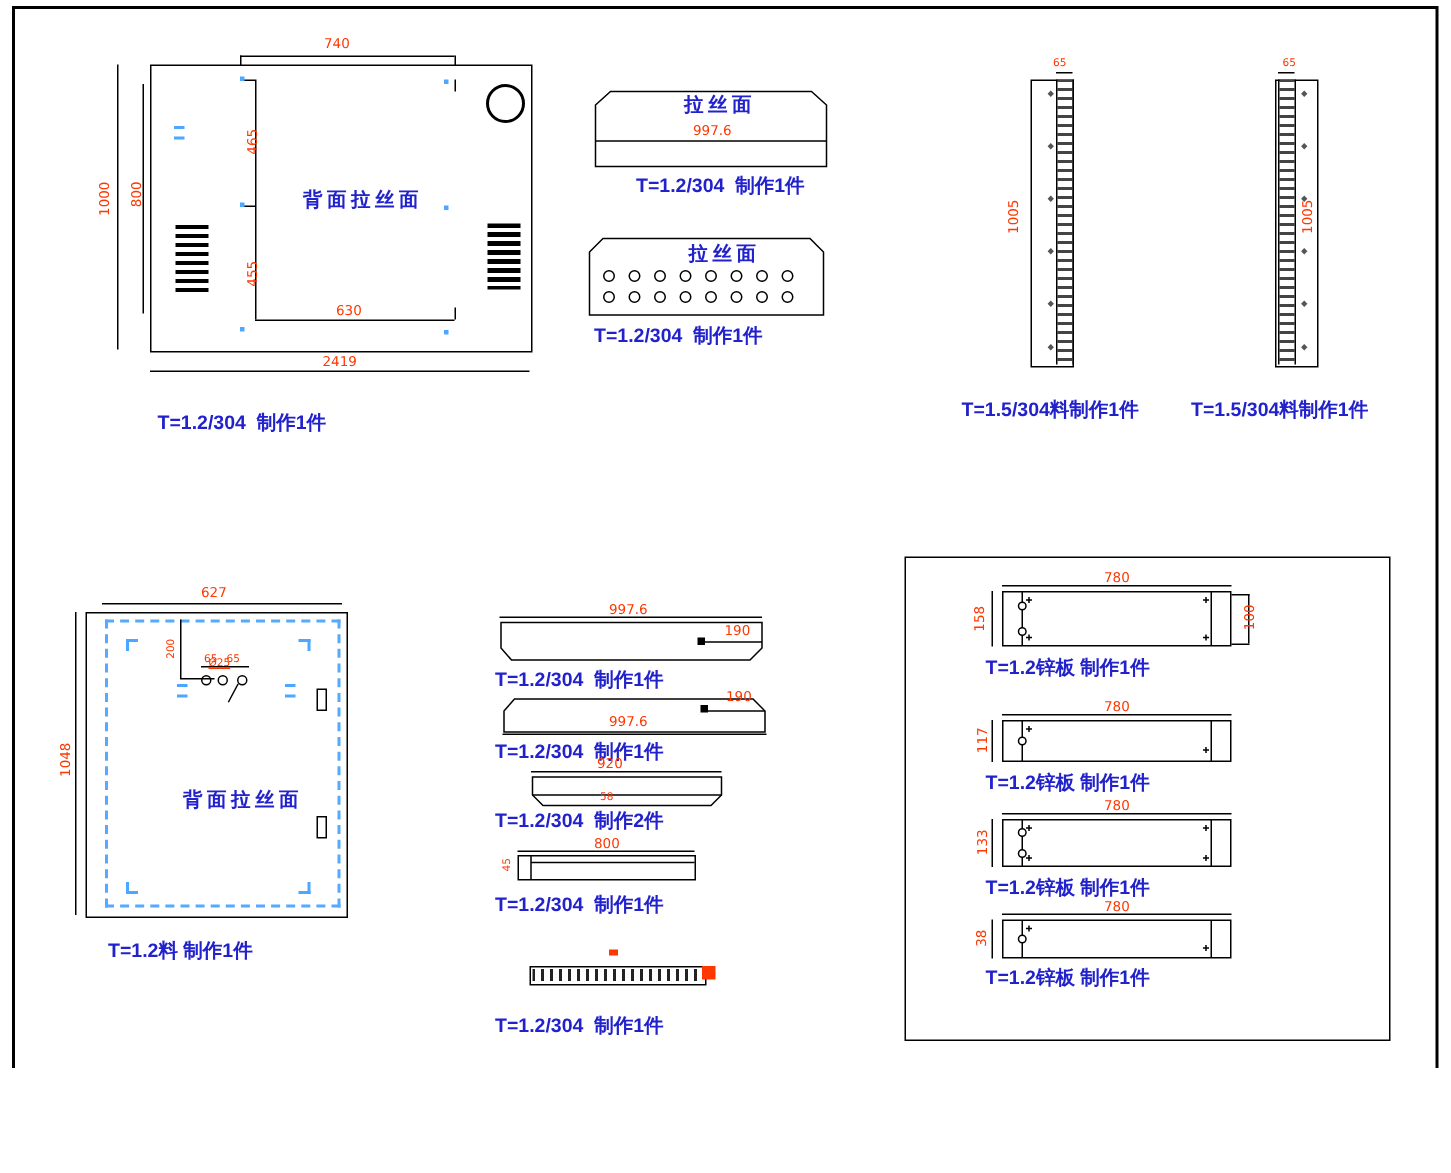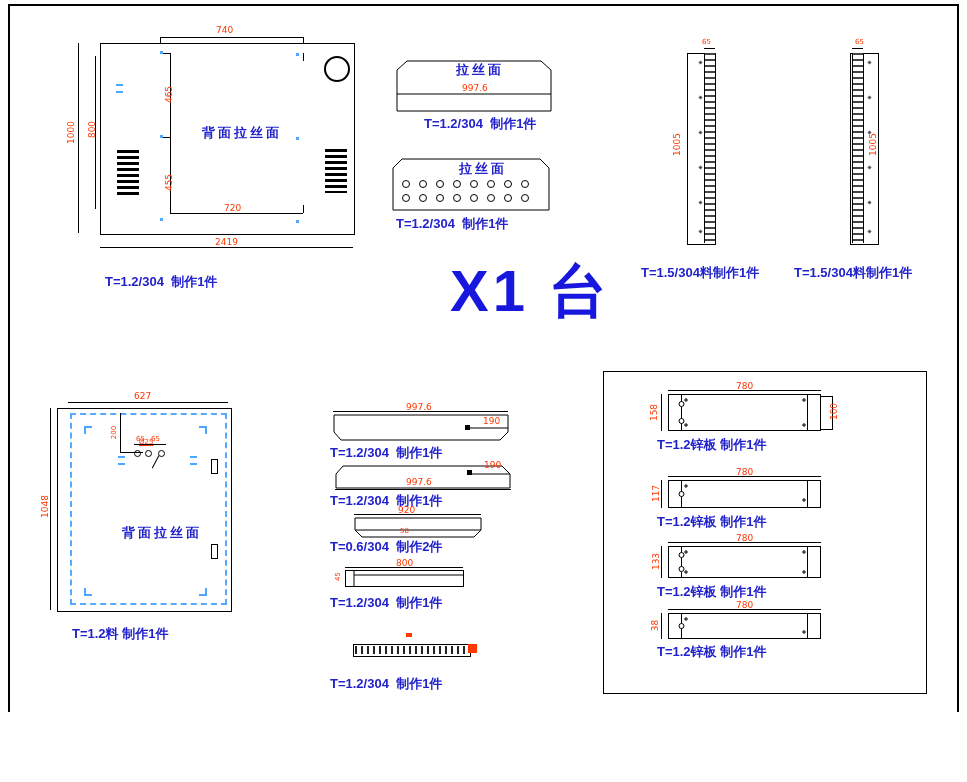--- a/index.html
+++ b/index.html
@@ -44,21 +44,21 @@
 
   <div class="rect" style="left:100px;top:43px;width:253px;height:190px;"></div>
 
   <div class="hl" style="left:160px;top:37px;width:143px;"></div>
   <div class="vl" style="left:160px;top:37px;height:7px;"></div>
   <div class="vl" style="left:303px;top:37px;height:7px;"></div>
   <span class="dim" style="left:216px;top:26px;">740</span>
   <div class="hl" style="left:100px;top:247px;width:253px;"></div>
   <span class="dim" style="left:215px;top:238px;">2419</span>
   <div class="hl" style="left:170px;top:213px;width:133px;"></div>
-  <span class="dim" style="left:224px;top:204px;">720</span>
+  <span class="dim" style="left:224px;top:204px;">630</span>
   <div class="vl" style="left:78px;top:43px;height:190px;"></div>
   <span class="dim rot" style="left:60px;top:128px;">1000</span>
   <div class="vl" style="left:95px;top:56px;height:153px;"></div>
   <span class="dim rot" style="left:84px;top:125px;">800</span>
 
   <div class="vl" style="left:170px;top:53px;height:160px;"></div>
   <div class="hl" style="left:160px;top:53px;width:10px;"></div>
   <div class="hl" style="left:160px;top:137px;width:10px;"></div>
   <div class="vl" style="left:303px;top:53px;height:8px;"></div>
   <div class="vl" style="left:303px;top:205px;height:8px;"></div>
@@ -131,21 +131,20 @@
   <div class="diam" style="left:868px;top:96px;"></div>
   <div class="diam" style="left:868px;top:131px;"></div>
   <div class="diam" style="left:868px;top:166px;"></div>
   <div class="diam" style="left:868px;top:201px;"></div>
   <div class="diam" style="left:868px;top:230px;"></div>
   <div class="hl" style="left:852px;top:48px;width:11px;"></div>
   <span class="dim t" style="left:855px;top:39px;">65</span>
   <span class="dim rot" style="left:862px;top:140px;">1005</span>
   <span class="lbl" style="left:794px;top:266px;">T=1.5/304料制作1件</span>
 
-  <span class="bigmark" style="left:450px;top:262px;">X1 台</span>
 
   <div class="rect" style="left:57px;top:408px;width:173px;height:202px;"></div>
   <div class="dash" style="left:70px;top:413px;width:153px;height:188px;"></div>
   <div class="hl" style="left:68px;top:402px;width:160px;"></div>
   <span class="dim" style="left:134px;top:392px;">627</span>
   <div class="vl" style="left:50px;top:408px;height:202px;"></div>
   <span class="dim rot" style="left:34px;top:502px;">1048</span>
 
   <div class="vl" style="left:120px;top:413px;height:39px;"></div>
   <div class="hl" style="left:120px;top:452px;width:23px;"></div>
@@ -189,21 +188,21 @@
   <span class="dim" style="left:406px;top:478px;">997.6</span>
   <span class="lbl" style="left:330px;top:494px;">T=1.2/304  制作1件</span>
 
   <div class="hl" style="left:354px;top:514px;width:127px;"></div>
   <span class="dim" style="left:398px;top:506px;">920</span>
   <svg style="left:354px;top:517px;" width="128" height="21" viewBox="0 0 128 21">
     <polygon points="1,1 127,1 127,13 120,20 8,20 1,13" fill="none" stroke="#000"></polygon>
     <line x1="1" y1="13" x2="127" y2="13" stroke="#000"></line>
   </svg>
   <span class="dim t" style="left:400px;top:528px;">58</span>
-  <span class="lbl" style="left:330px;top:540px;">T=0.6/304  制作2件</span>
+  <span class="lbl" style="left:330px;top:540px;">T=1.2/304  制作2件</span>
 
   <div class="hl" style="left:345px;top:567px;width:118px;"></div>
   <span class="dim" style="left:396px;top:559px;">800</span>
   <svg style="left:345px;top:570px;" width="119" height="17" viewBox="0 0 119 17">
     <rect x="0.5" y="0.5" width="118" height="16" fill="none" stroke="#000"></rect>
     <line x1="9" y1="0.5" x2="9" y2="16.5" stroke="#000"></line>
     <line x1="9" y1="5" x2="118" y2="5" stroke="#000"></line>
   </svg>
   <span class="dim rot t" style="left:334px;top:573px;">45</span>
   <span class="lbl" style="left:330px;top:596px;">T=1.2/304  制作1件</span>

